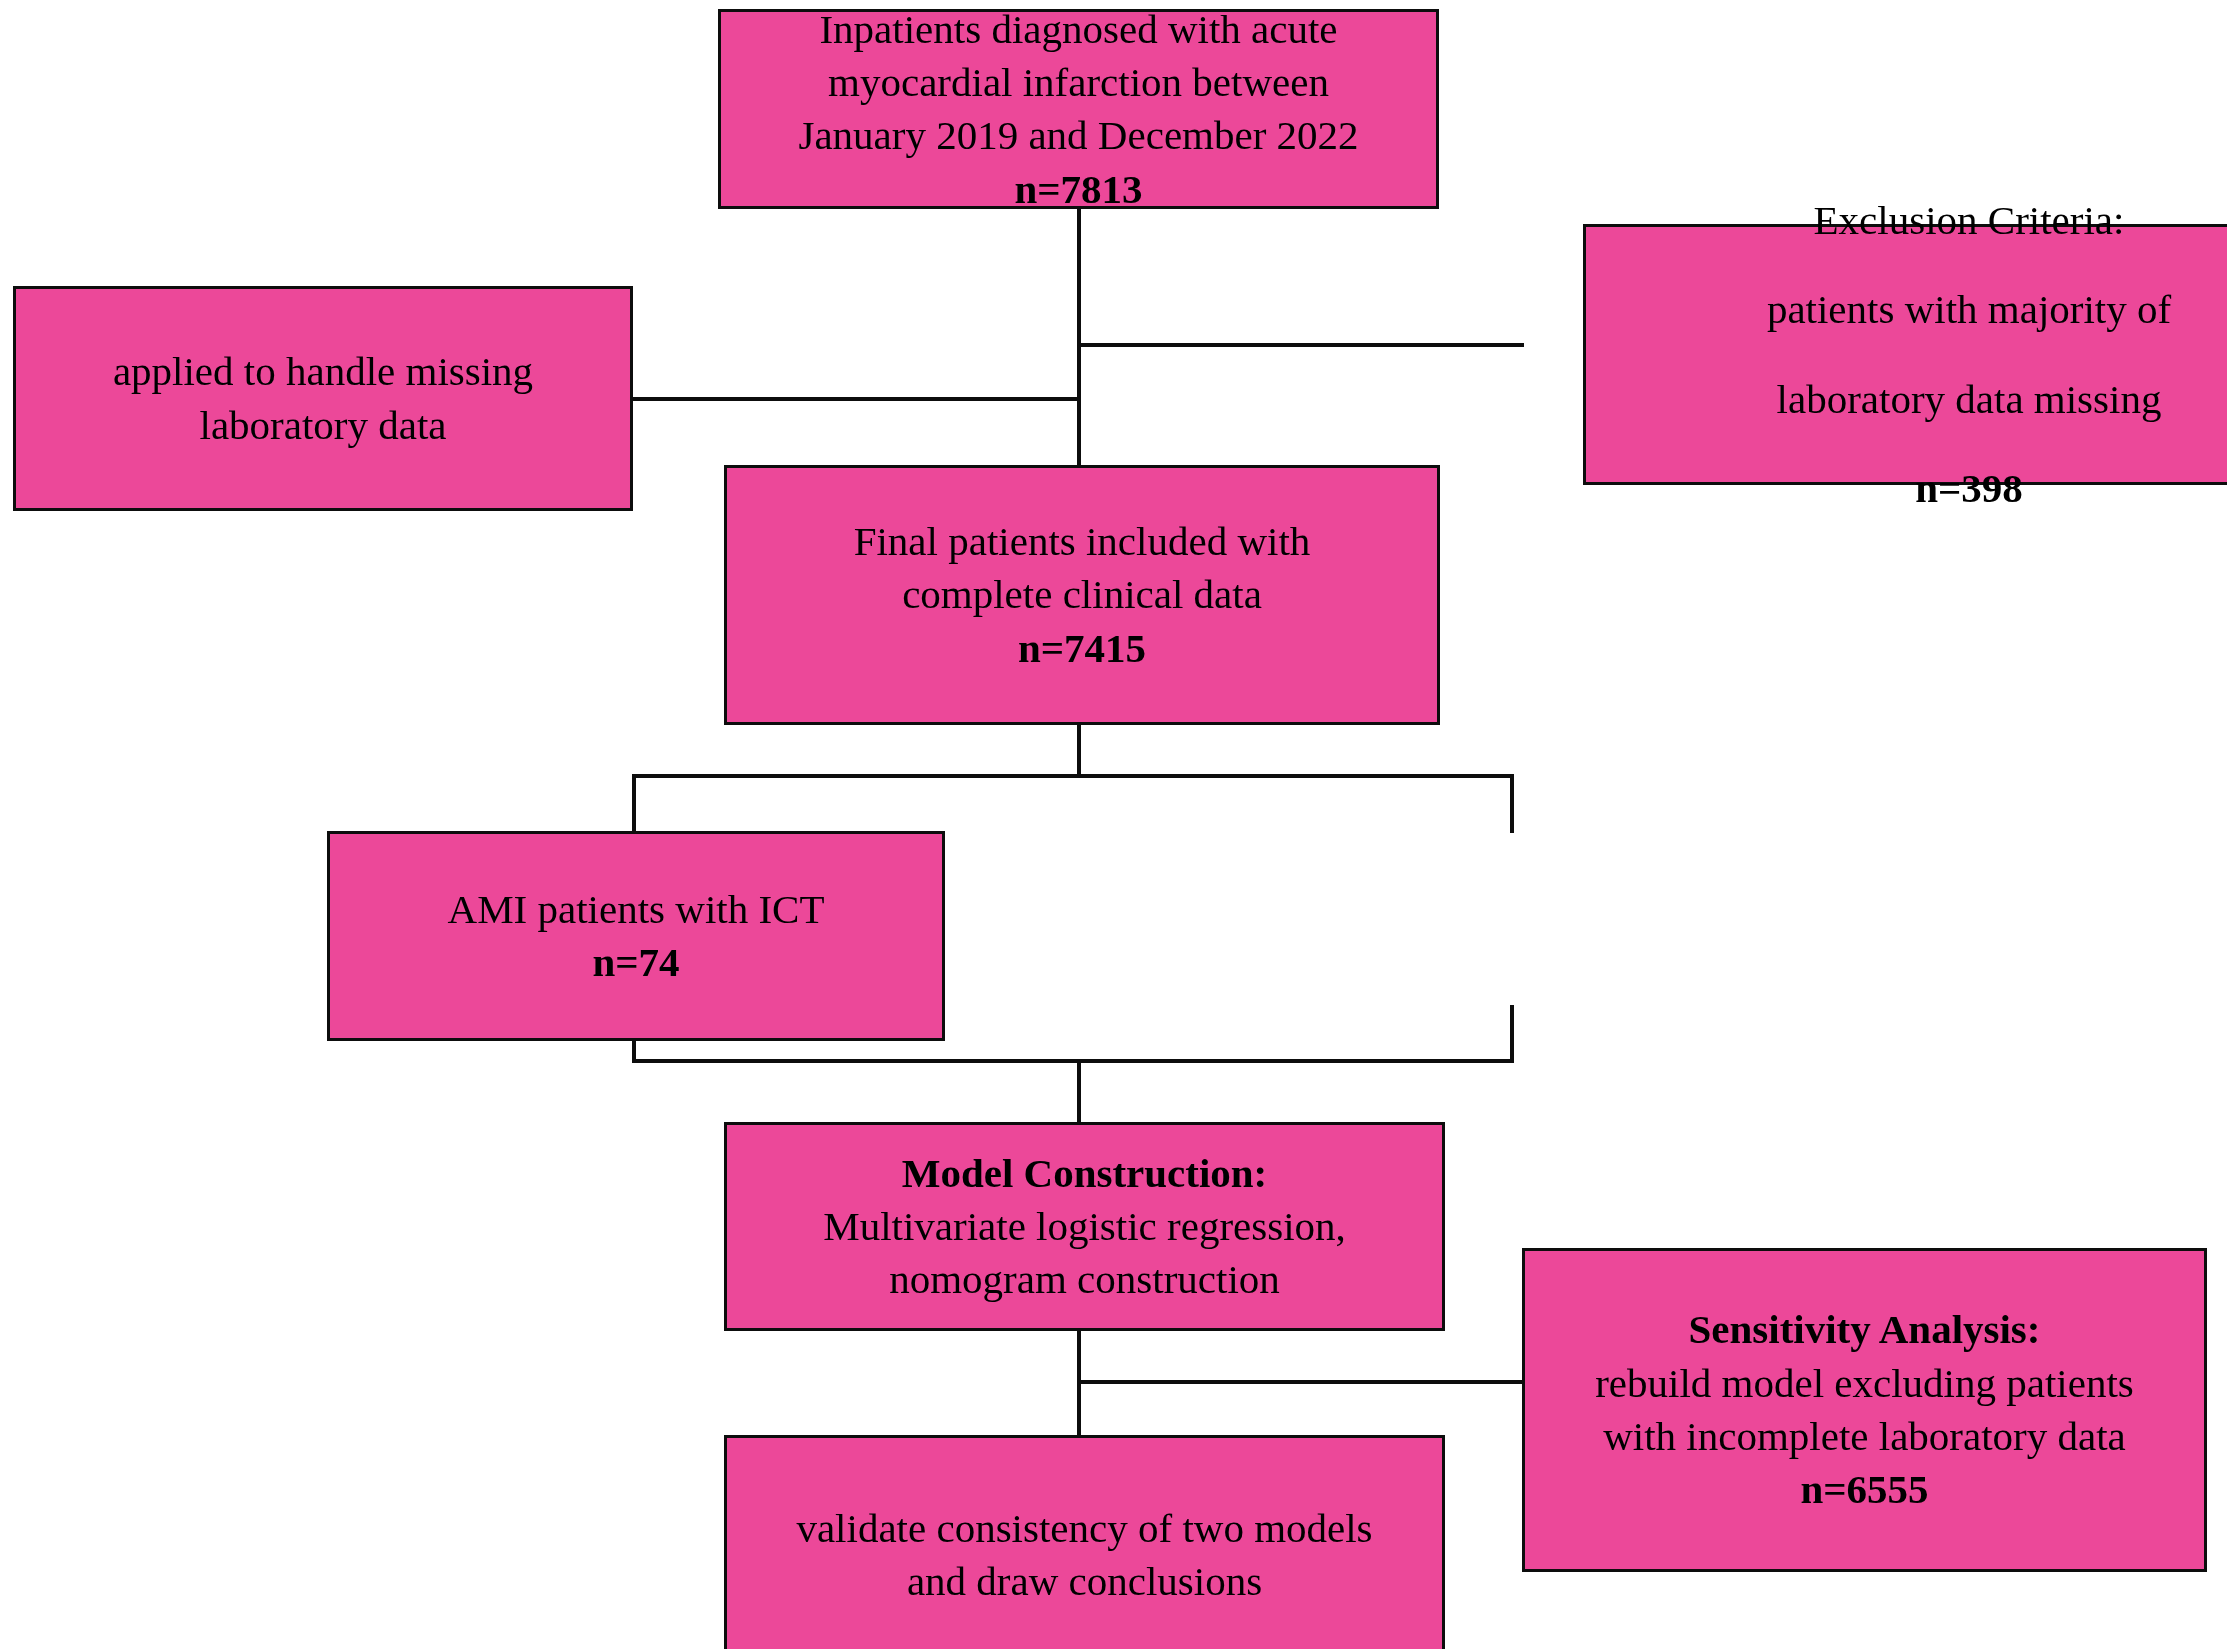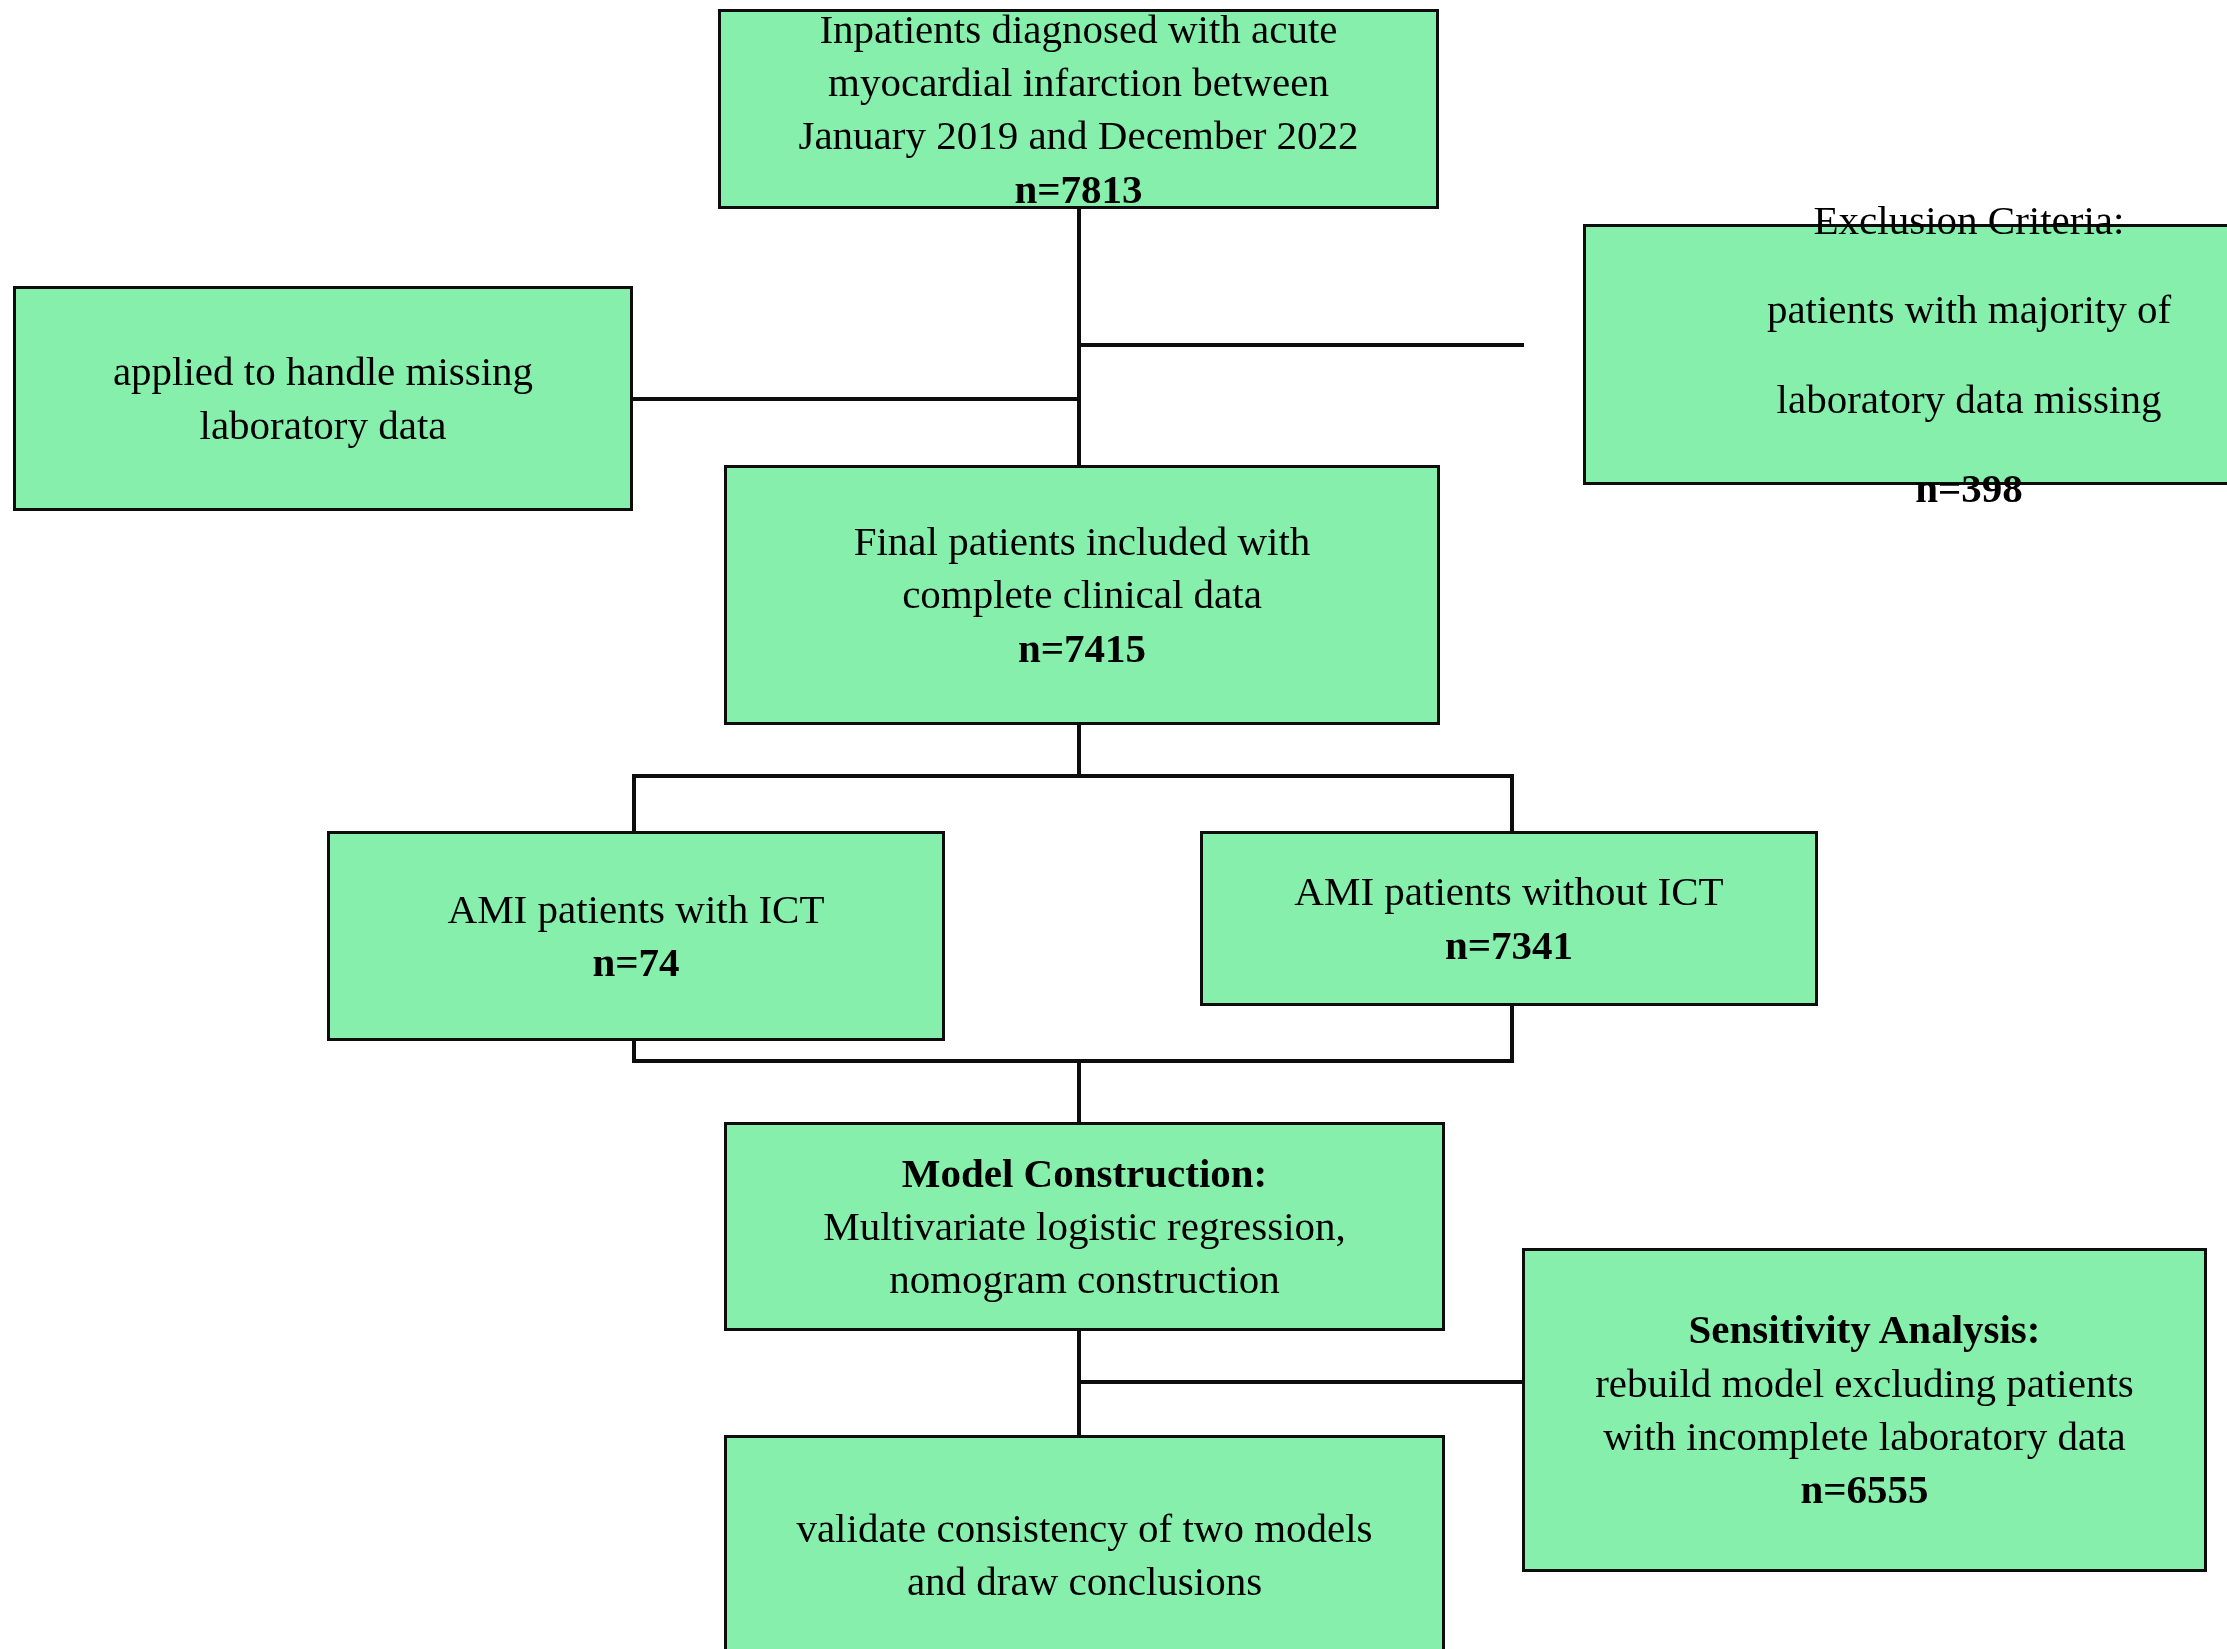--- a/index.html
+++ b/index.html
@@ -13,21 +13,21 @@
     height: 1650px;
     background: #ffffff;
     overflow: hidden;
     font-family: "Liberation Serif", "DejaVu Serif", serif;
     color: #000000;
   }
   .node {
     position: absolute;
     box-sizing: border-box;
     border: 3.6px solid #0d0d0d;
-    background: #86efac;
+    background: #ec4899;
     display: flex;
     flex-direction: column;
     align-items: center;
     justify-content: center;
     text-align: center;
     line-height: 1.30;
     font-size: 41px;
     padding: 4.3px 10px;
   }
   .node .ln { display: block; white-space: nowrap; }
@@ -93,24 +93,20 @@
     <span class="ln">Final patients included with</span>
     <span class="ln">complete clinical data</span>
     <span class="ln b">n=7415</span>
   </div>
 
   <div class="node" style="left:327px; top:831px; width:618px; height:210px;">
     <span class="ln">AMI patients with ICT</span>
     <span class="ln b">n=74</span>
   </div>
 
-  <div class="node" style="left:1200px; top:831px; width:618px; height:175px;">
-    <span class="ln">AMI patients without ICT</span>
-    <span class="ln b">n=7341</span>
-  </div>
 
   <div class="node" style="left:724px; top:1122px; width:721px; height:209px;">
     <span class="ln hdr">Model Construction:</span>
     <span class="ln">Multivariate logistic regression,</span>
     <span class="ln">nomogram construction</span>
   </div>
 
   <div class="node" style="left:1522px; top:1248px; width:685px; height:324px;">
     <span class="ln hdr">Sensitivity Analysis:</span>
     <span class="ln">rebuild model excluding patients</span>

